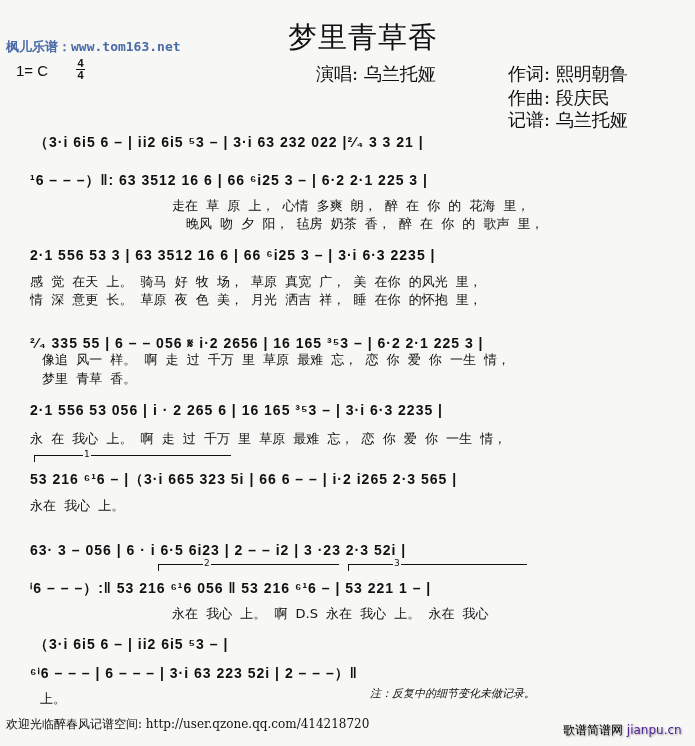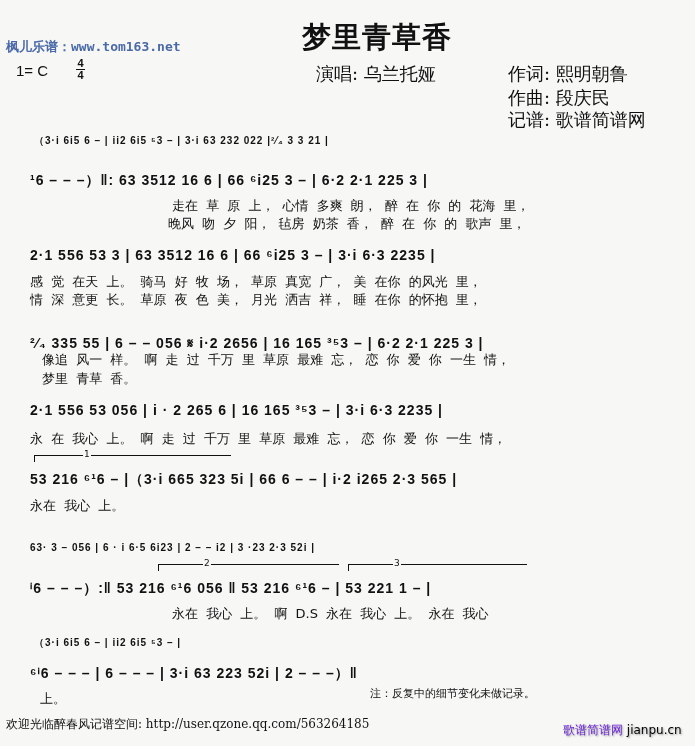--- a/index.html
+++ b/index.html
@@ -6,53 +6,53 @@
   body {
     width: 695px; height: 746px; overflow: hidden; position: relative;
     background: #f7f7f5;
     font-family: "DejaVu Sans", sans-serif;
     color: #111;
   }
   .abs { position: absolute; white-space: nowrap; }
   .site { left: 6px; top: 38px; font-size: 13px; font-weight: bold; color: #4a6aa8; font-family: "DejaVu Sans Mono", monospace; }
   .key { left: 16px; top: 62px; font-size: 15px; font-family: "Liberation Sans", sans-serif; }
   .ts { left: 76px; top: 58px; font-size: 11px; font-weight: bold; line-height: 11px; text-align: center; font-family: "Liberation Sans", sans-serif; }
-  .title { left: 302px; top: 18px; font-size: 29px; font-weight: bold; font-family: "DejaVu Serif", serif; letter-spacing: 1px; }
+  .title { left: 288px; top: 18px; font-size: 29px; font-weight: normal; font-family: "DejaVu Serif", serif; letter-spacing: 1px; }
   .credit { font-size: 18px; font-family: "DejaVu Serif", serif; }
   .row { position: absolute; left: 30px; white-space: nowrap; font-family: "Liberation Sans", sans-serif; font-weight: bold; font-size: 14px; letter-spacing: 1px; }
   .lyr { position: absolute; left: 30px; white-space: nowrap; font-size: 13px; font-family: "DejaVu Sans", sans-serif; word-spacing: 4px; }
-  .small { font-size: 10px; }
-  .note { left: 370px; top: 686px; font-size: 11px; font-family: "DejaVu Serif", serif; }
+  .small { font-size: 14px; }
+  .note { left: 370px; top: 686px; font-size: 11px; font-family: "DejaVu Serif", serif; font-style: italic; }
   .footer { left: 6px; top: 716px; font-size: 12px; font-family: "DejaVu Serif", serif; }
   .wm { left: 563px; top: 722px; font-size: 12px; color: #555; font-family: "DejaVu Serif", serif; text-shadow: 1px 1px 2px #999; }
-  .wm span { color: #000000; font-family: "DejaVu Sans", sans-serif; }
+  .wm span { color: #4c1d95; font-family: "DejaVu Sans", sans-serif; }
   .bracket { position: absolute; border-top: 1px solid #111; border-left: 1px solid #111; height: 6px; }
   .blabel { position: absolute; font-size: 9px; background: #f7f7f5; padding: 0 1px; }
 </style>
 </head>
 <body>
 
 <div class="abs site">枫儿乐谱：www.tom163.net</div>
 <div class="abs key">1= C</div>
 <div class="abs ts">
   <div>4</div>
   <div style="border-top:1px solid #111;width:9px;margin:0 auto"></div>
   <div>4</div>
 </div>
 <div class="abs title">梦里青草香</div>
 <div class="abs credit" style="left:316px;top:62px">演唱: 乌兰托娅</div>
 <div class="abs credit" style="left:508px;top:62px">作词: 熙明朝鲁</div>
 <div class="abs credit" style="left:508px;top:86px">作曲: 段庆民</div>
-<div class="abs credit" style="left:508px;top:108px">记谱: 歌谱简谱网</div>
+<div class="abs credit" style="left:508px;top:108px">记谱: 乌兰托娅</div>
 
 <div class="row small" style="top:134px;left:34px">（3·i 6i5 6 – | ii2 6i5 ⁵3 – | 3·i 63 232 022 |²⁄₄ 3 3 21 |</div>
 
 <div class="row" style="top:172px">¹6 – – –）‖: 63 3512 16 6 | 66 ⁶i25 3 – | 6·2 2·1 225 3 |</div>
 <div class="lyr" style="top:197px;left:172px">走在 草 原 上，   心情 多爽 朗，   醉 在 你 的 花海  里，</div>
-<div class="lyr" style="top:215px;left:168px">晚风 吻 夕 阳，   毡房 奶茶 香，   醉 在 你 的 歌声  里，</div>
+<div class="lyr" style="top:215px;left:186px">晚风 吻 夕 阳，   毡房 奶茶 香，   醉 在 你 的 歌声  里，</div>
 
 <div class="row" style="top:247px">2·1 556 53 3 | 63 3512 16 6 | 66 ⁶i25 3 – | 3·i 6·3 2235 |</div>
 <div class="lyr" style="top:273px">感 觉 在天  上。  骑马 好 牧  场，  草原 真宽  广，  美 在你 的风光  里，</div>
 <div class="lyr" style="top:291px">情 深 意更  长。  草原 夜 色  美，  月光 洒吉  祥，  睡 在你 的怀抱  里，</div>
 
 <div class="row" style="top:335px">²⁄₄ 335 55 | 6 – – 056 𝄋 i·2 2656 | 16 165 ³⁵3 – | 6·2 2·1 225 3 |</div>
 <div class="lyr" style="top:351px;left:42px">像追 风一 样。  啊  走 过 千万  里  草原 最难  忘，  恋 你 爱 你 一生  情，</div>
 <div class="lyr" style="top:370px;left:42px">梦里 青草 香。</div>
 
 <div class="row" style="top:402px">2·1 556 53 056 | i · 2 265 6 | 16 165 ³⁵3 – | 3·i 6·3 2235 |</div>
@@ -70,17 +70,17 @@
 <div class="bracket" style="left:348px;top:564px;width:178px"></div>
 <div class="blabel" style="left:393px;top:558px">3</div>
 <div class="row" style="top:578px">ⁱ6 – – –）:‖ 53 216 ⁶¹6 056 ‖ 53 216 ⁶¹6 – | 53 221 1 – |</div>
 <div class="lyr" style="top:605px;left:172px">永在  我心   上。 啊  D.S 永在  我心   上。    永在  我心</div>
 
 <div class="row small" style="top:636px;left:34px">（3·i 6i5 6 – | ii2 6i5 ⁵3 – |</div>
 <div class="row" style="top:663px">⁶ⁱ6 – – – | 6 – – – | 3·i 63 223 52i | 2 – – –）‖</div>
 <div class="lyr" style="top:690px;left:40px">上。</div>
 
 <div class="abs note">注：反复中的细节变化未做记录。</div>
-<div class="abs footer">欢迎光临醉春风记谱空间: http://user.qzone.qq.com/563264185</div>
+<div class="abs footer">欢迎光临醉春风记谱空间: http://user.qzone.qq.com/414218720</div>
 <div class="abs wm">
-  <span style="color:#6d28d9;font-family:'DejaVu Serif',serif">歌谱简谱网</span>
+  <span style="color:#000000;font-family:'DejaVu Serif',serif">歌谱简谱网</span>
   <span>jianpu.cn</span>
 </div>
 
 </body></html>

